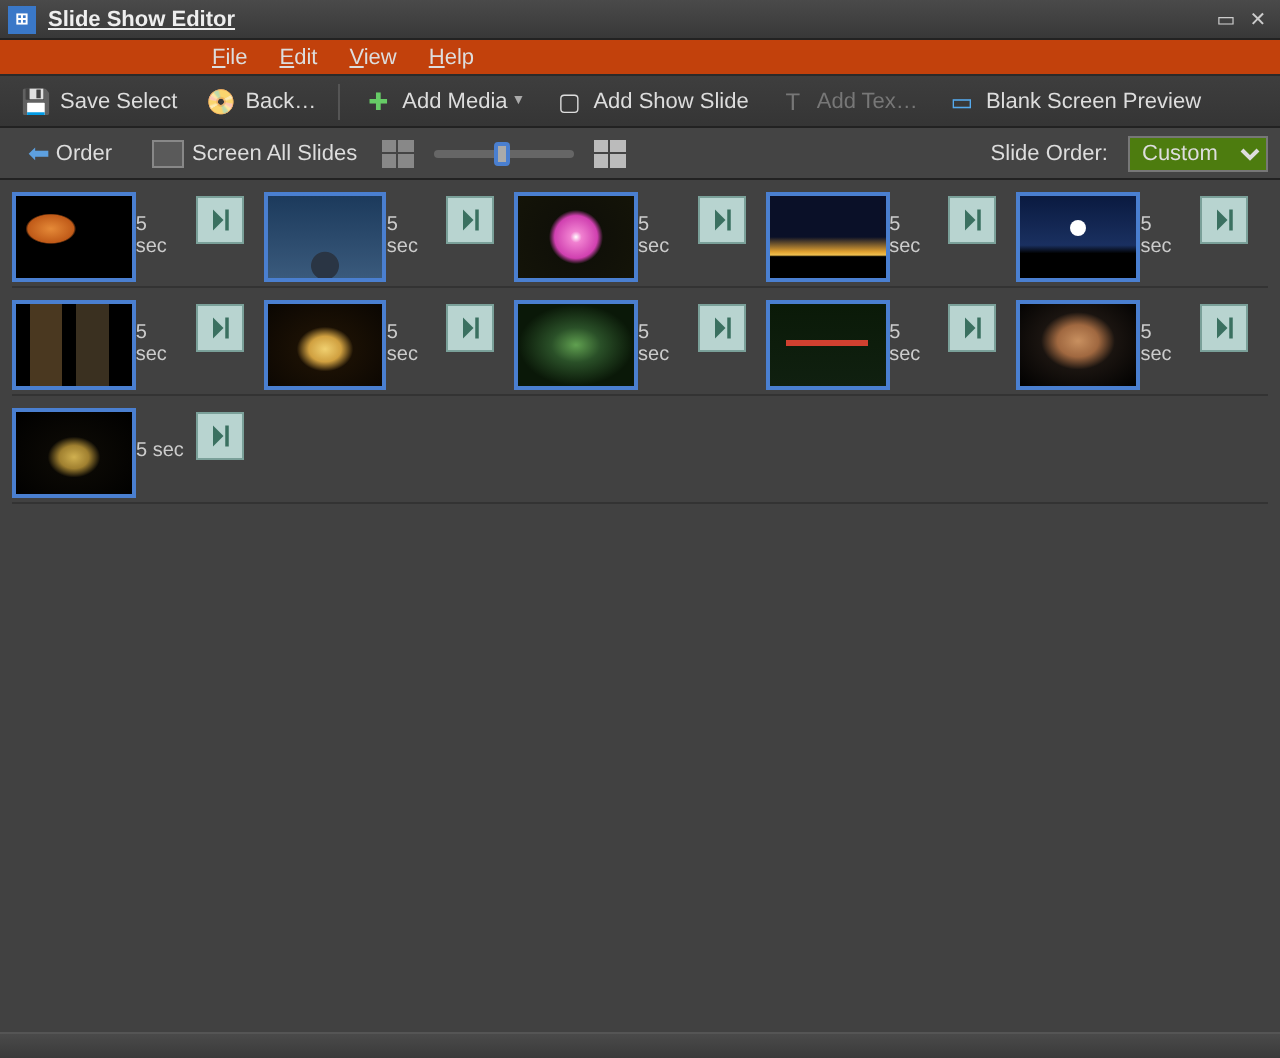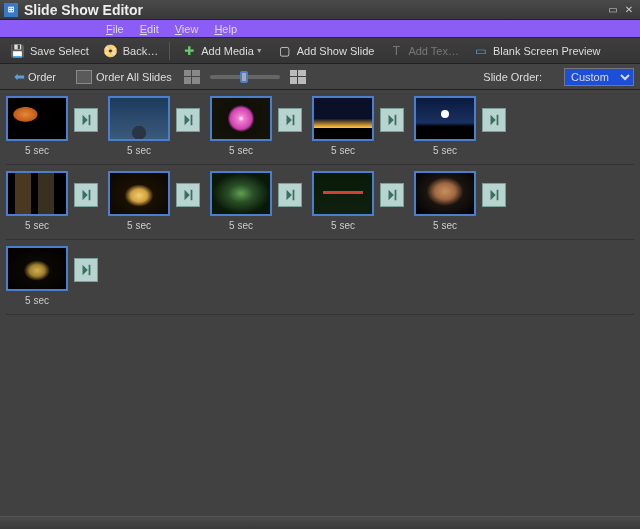--- a/index.html
+++ b/index.html
@@ -17,32 +17,32 @@
     padding: 0 4px;
     border-bottom: 1px solid #222;
   }
   .titlebar .app-icon {
     width: 14px; height: 14px;
     background: #3a78c8;
     margin-right: 6px;
     display: flex; align-items: center; justify-content: center;
     font-size: 8px; font-weight: bold; color: #fff;
   }
-  .titlebar .title { font-weight: bold; font-size: 14px; color: #eee; }
+  .titlebar .title { font-weight: bold; font-size: 11px; color: #eee; text-decoration: underline; }
   .titlebar .spacer { flex: 1; }
   .titlebar .win-btn {
     width: 14px; height: 12px;
     margin-left: 2px;
     color: #ccc;
     display: flex; align-items: center; justify-content: center;
     font-size: 10px; cursor: pointer;
   }
   .menubar {
     height: 18px;
-    background: #8b5cf6;
+    background: #c2410c;
     display: flex; align-items: center;
     padding-left: 98px;
     border-bottom: 1px solid #2a2a2a;
   }
   .menubar .menu-item {
     padding: 2px 8px;
     font-size: 11px; color: #ddd;
     cursor: pointer;
   }
   .menubar .menu-item .ul { text-decoration: underline; }
@@ -105,41 +105,41 @@
     width: 70px; height: 4px;
     background: #666; border-radius: 2px;
     position: relative; margin: 0 4px;
   }
   .secondbar .slider .thumb {
     position: absolute; width: 8px; height: 12px;
     background: #aaa; border-radius: 2px;
     top: -4px; left: 30px; cursor: pointer;
   }
   .secondbar .spacer2 { flex: 1; }
-  .secondbar .order-label { font-size: 11px; margin-right: 16px; }
+  .secondbar .order-label { font-size: 11px; margin-right: 4px; }
   .secondbar select {
-    background: #1d4ed8; color: #ddd; border: 1px solid #777;
+    background: #4d7c0f; color: #ddd; border: 1px solid #777;
     font-size: 11px; padding: 1px 2px; width: 70px;
   }
   .workspace {
     height: 426px;
     background: #414141;
     padding: 6px 6px;
     overflow-y: auto;
   }
   .slide-row {
     display: flex;
     flex-wrap: nowrap;
     align-items: flex-start;
   }
   .slide-cell {
     display: flex; align-items: center;
     margin-right: 4px;
   }
-  .slide-block { display: flex; flex-direction: column; align-items: center; }
+  .slide-block { display: flex; flex-direction: row; align-items: center; }
   .thumb {
     width: 62px; height: 45px;
     border: 2px solid #4a7fd0;
     background: #000;
     position: relative;
     overflow: hidden;
     cursor: pointer;
   }
   .duration {
     font-size: 10px; color: #ccc;
@@ -225,21 +225,21 @@
   </div>
 </div>
 
 <div class="secondbar">
   <div class="back-btn">
     <span class="back-ico">⬅</span>
     <span>Order</span>
   </div>
   <div class="sel-btn">
     <span class="sel-ico"></span>
-    <span>Order All Slides</span>
+    <span>Screen All Slides</span>
   </div>
   <div class="view-ico">
       <span></span>
       <span></span>
       <span></span>
       <span></span>
     </div>
   <div class="slider">
     <div class="thumb"></div>
   </div>

